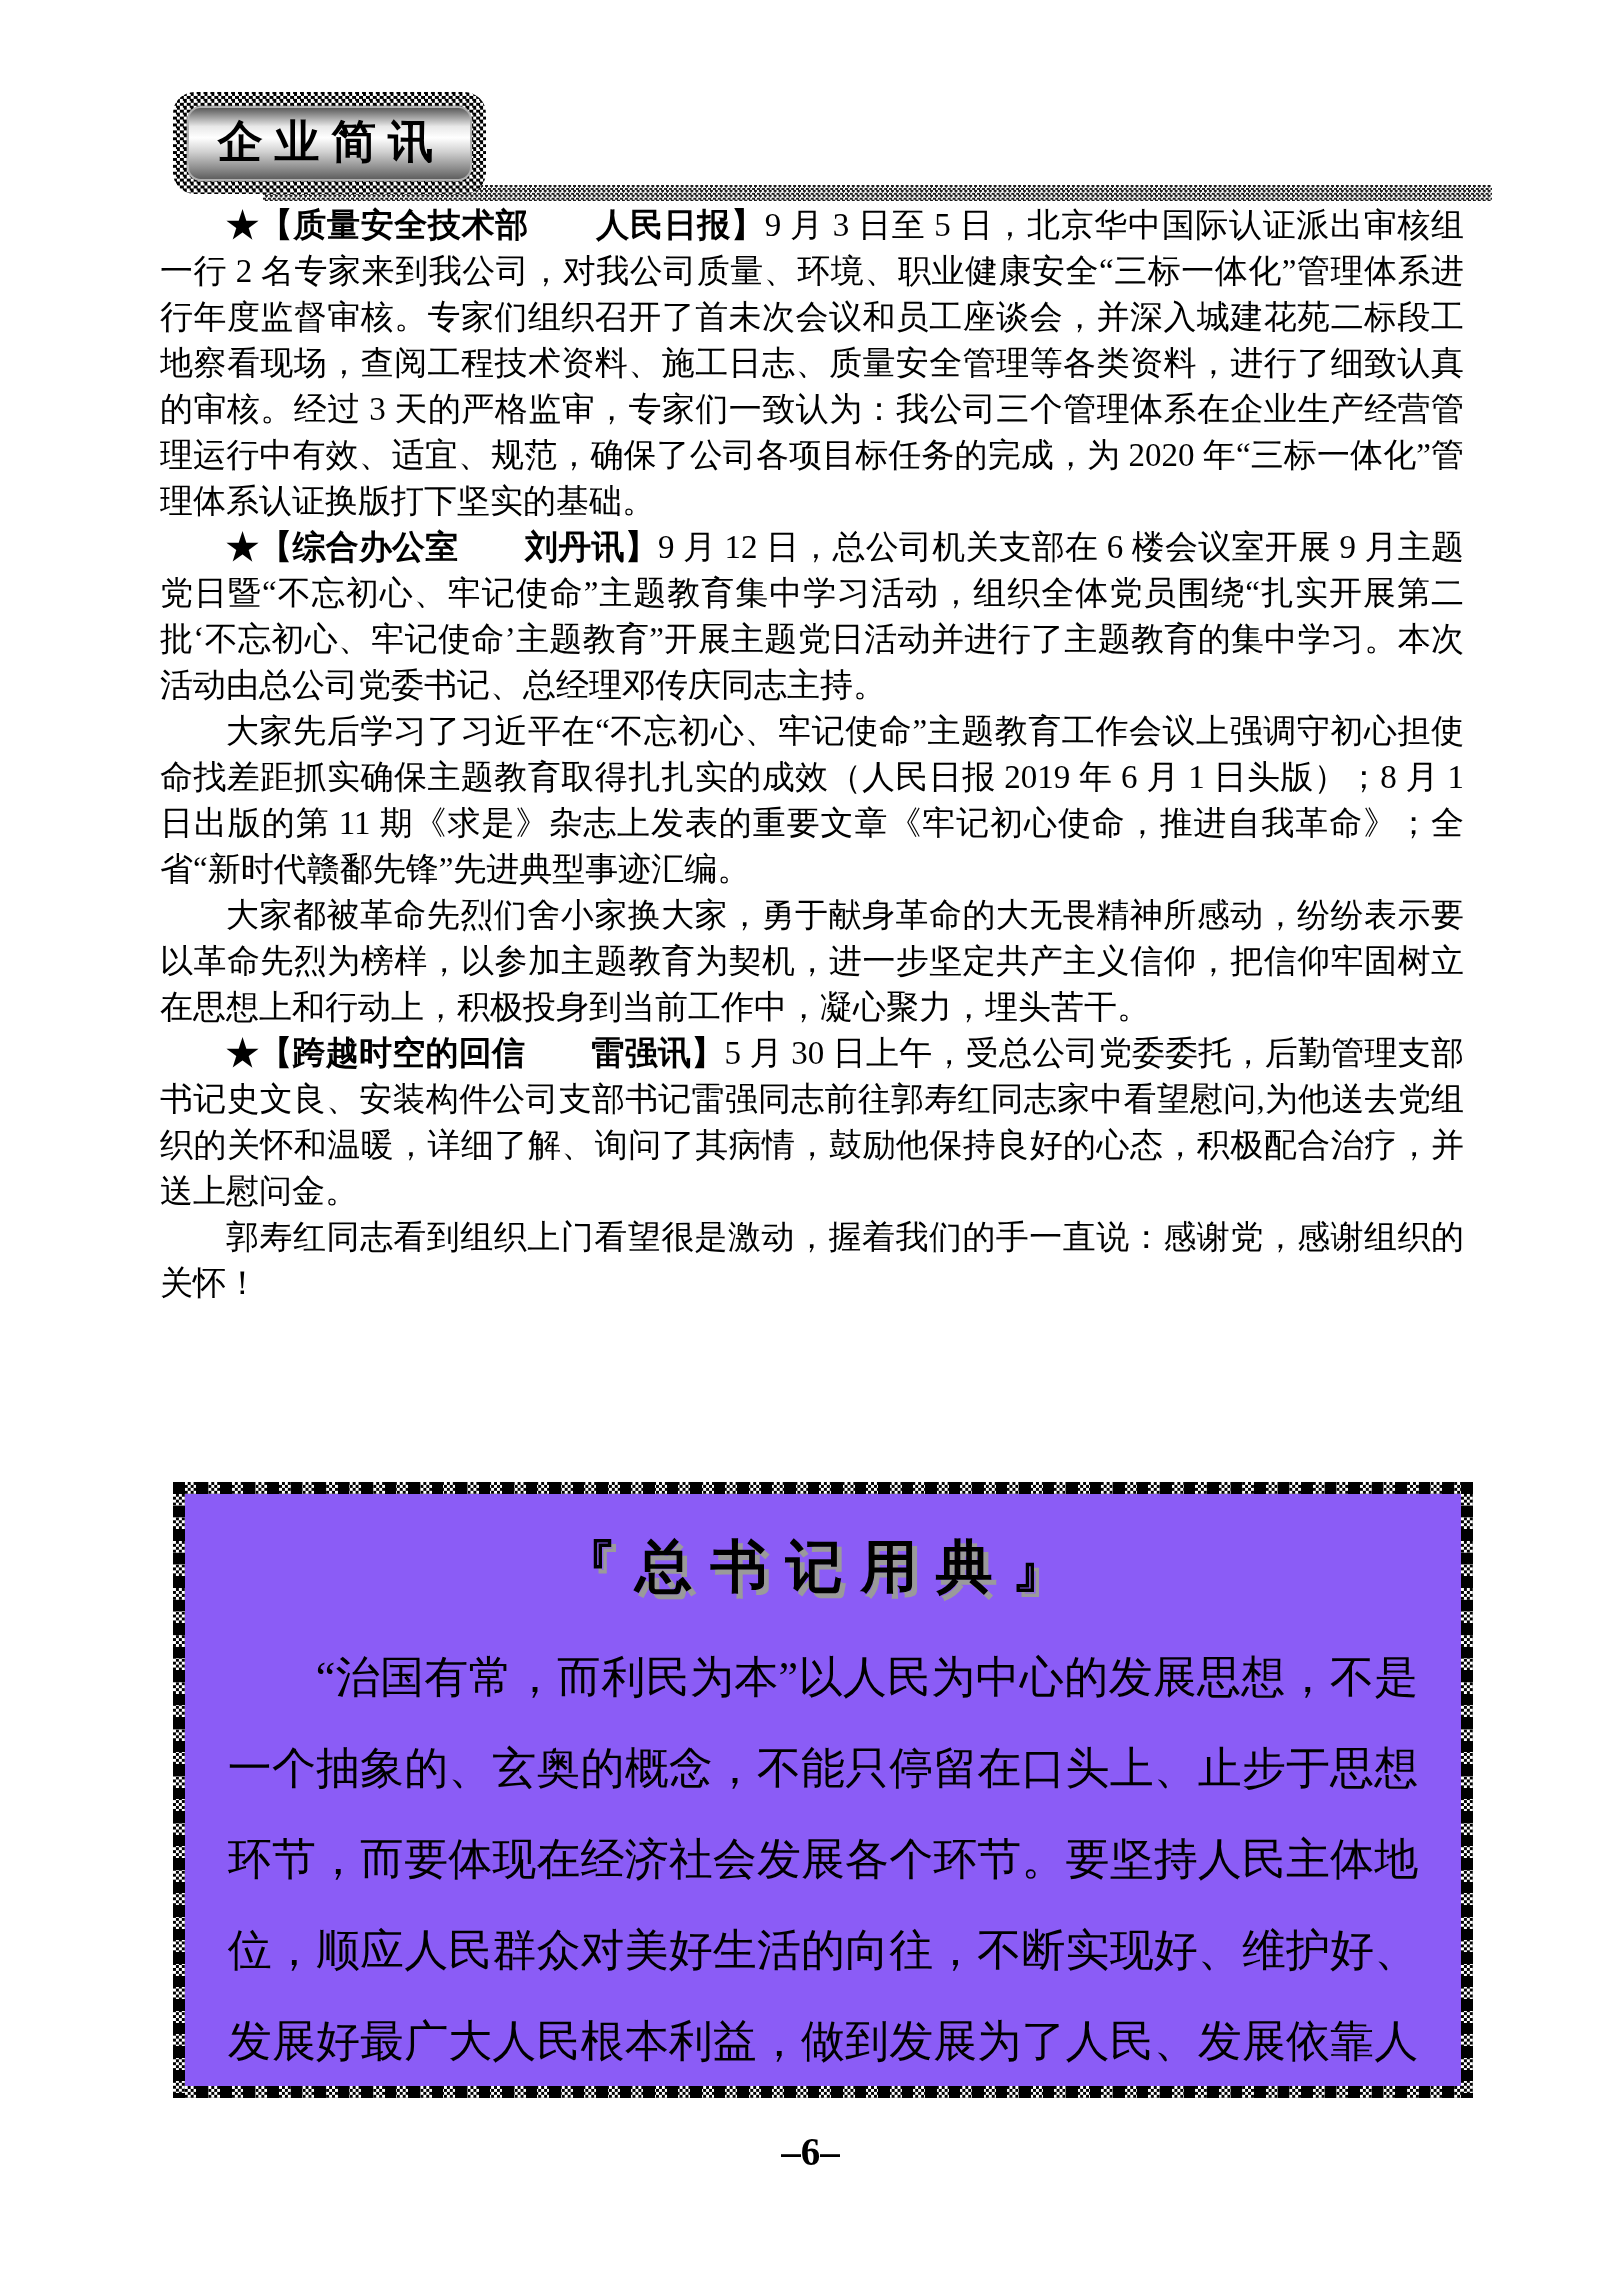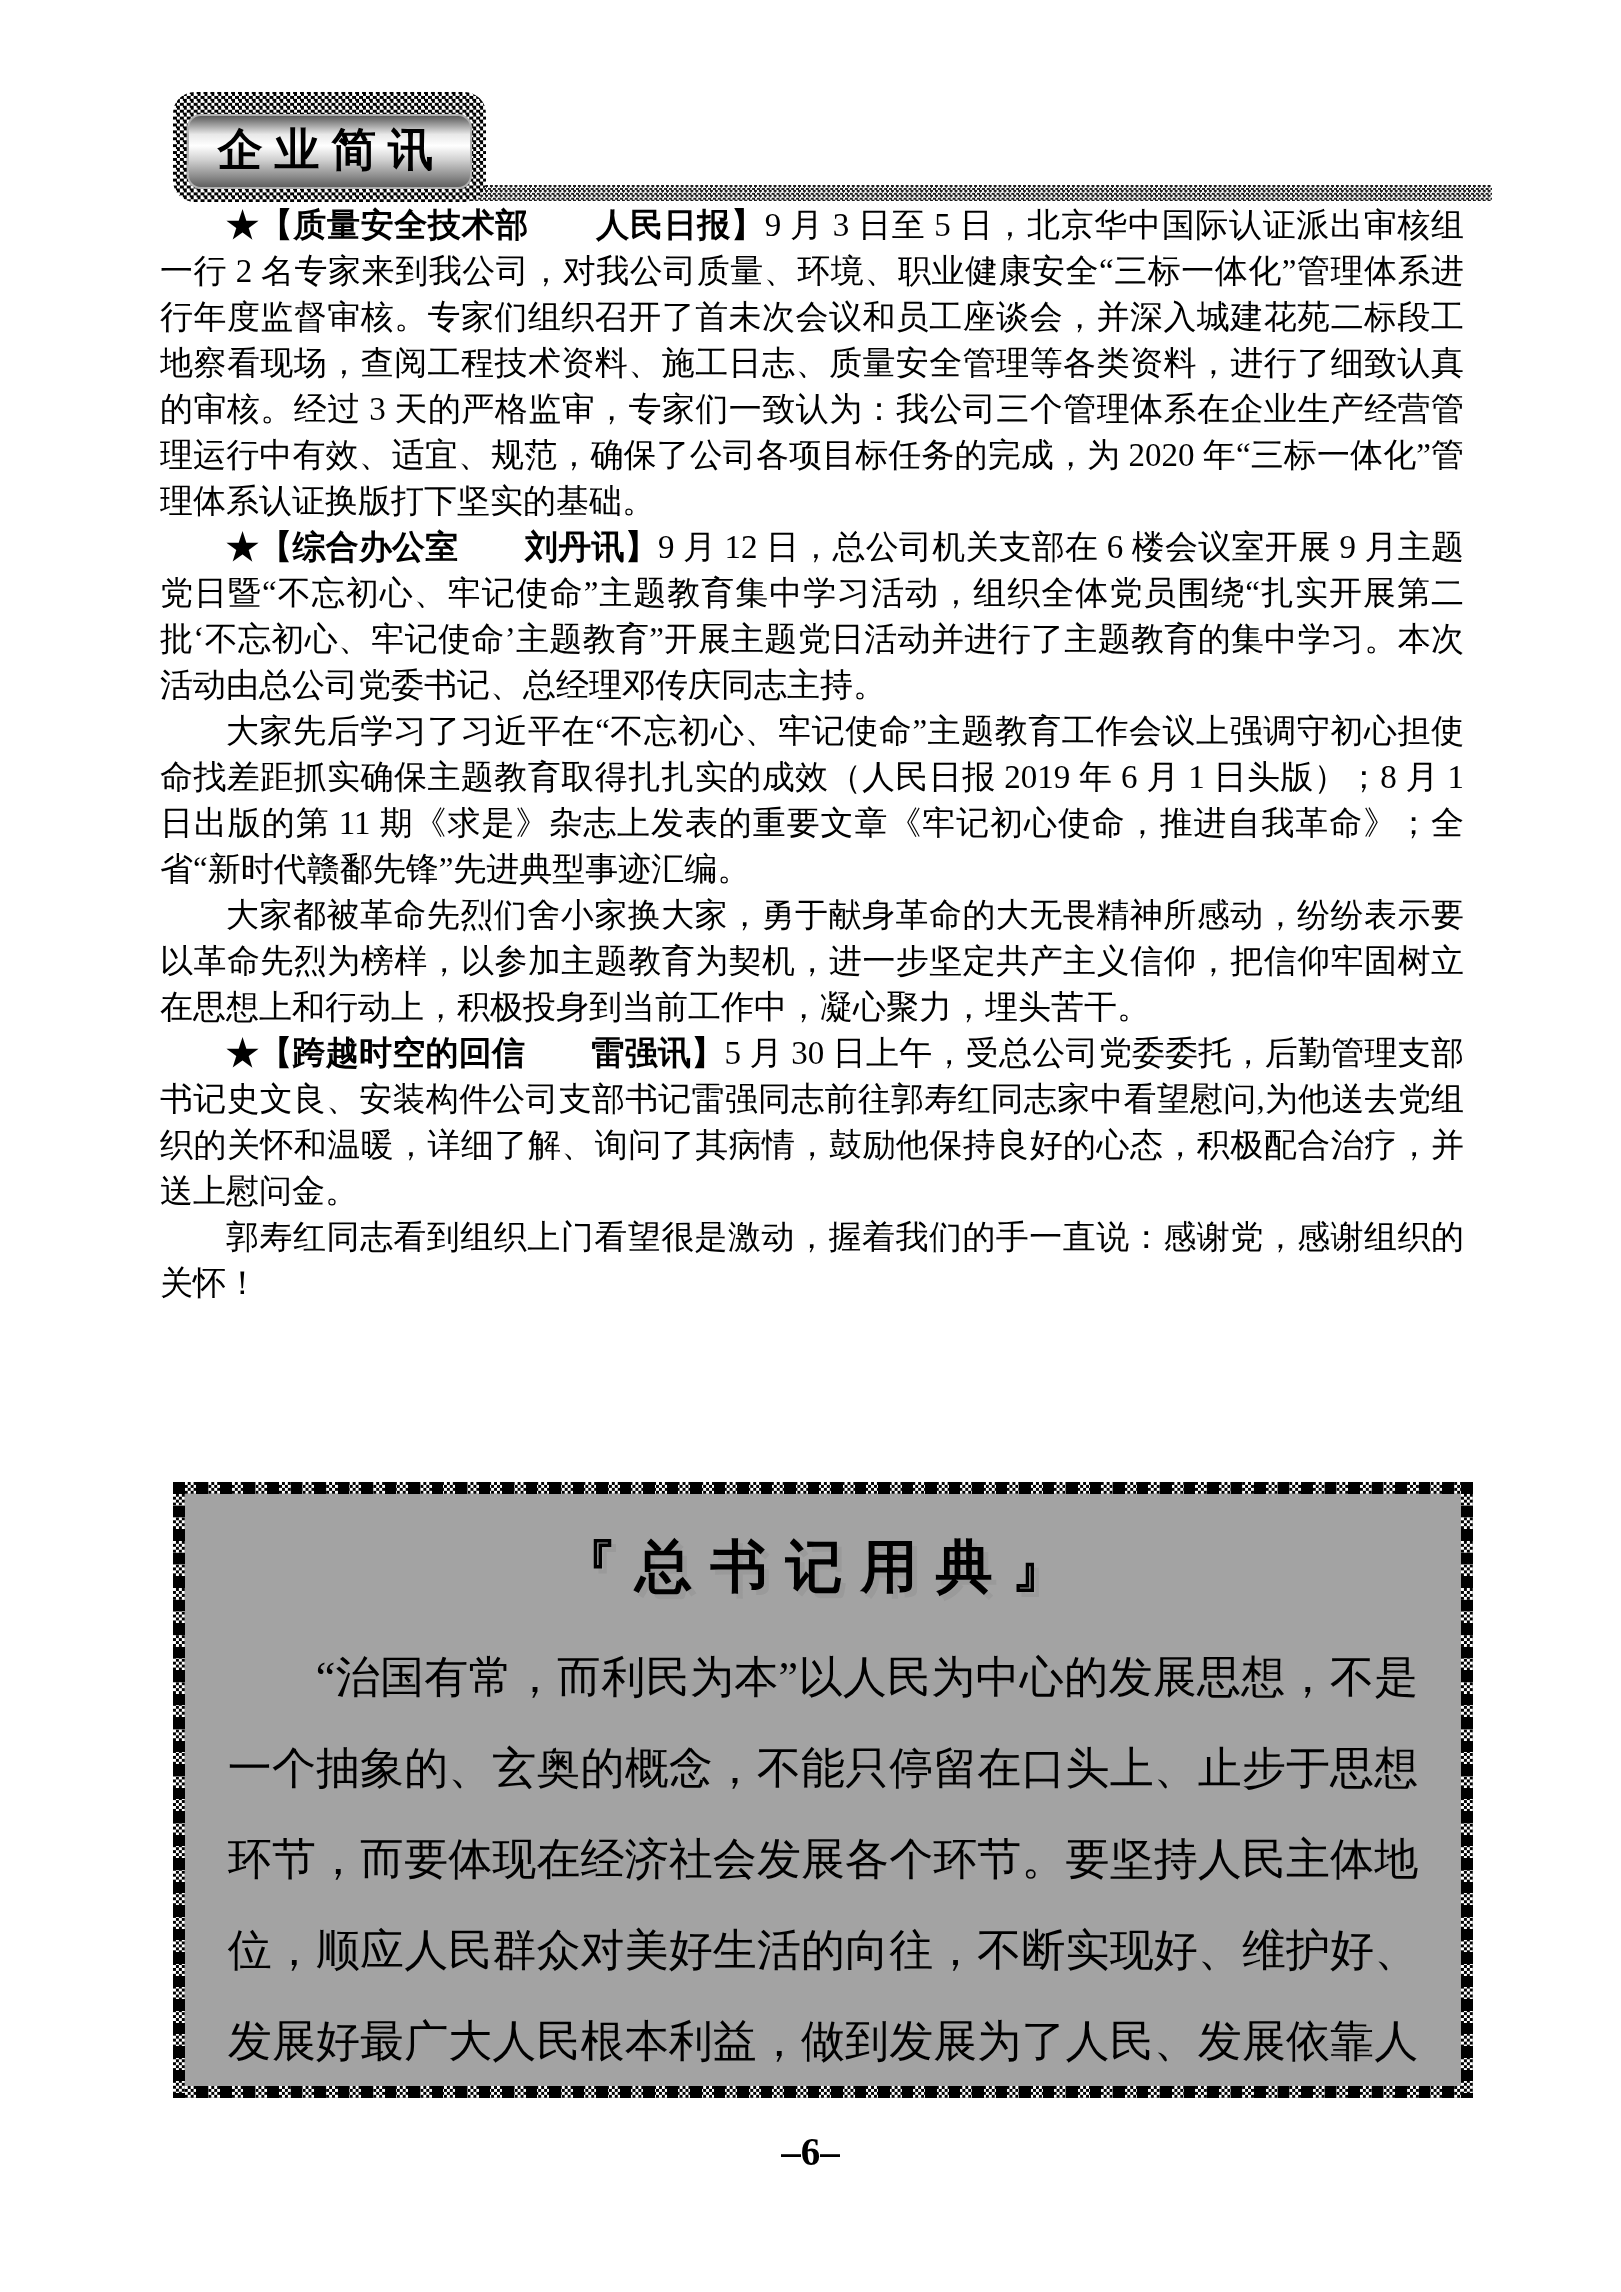--- a/index.html
+++ b/index.html
@@ -21,21 +21,20 @@
   .badge-outer{
     position:absolute;left:173px;top:92px;
     padding:13.7px;border-radius:21.6px;
     background:repeating-conic-gradient(#000 0% 25%, #fff 0% 50%) 0 0/6.9px 6.9px;
   }
   .badge-inner{
     border-radius:13.7px;
     border:2.9px solid #b0b0b0;
     background:linear-gradient(180deg,#5a5a5a 0%,#e8e8e8 26%,#ffffff 42%,#d0d0d0 62%,#8a8a8a 86%,#5f5f5f 100%);
     padding:9.8px 25.5px 11.8px 29px;
-    margin-top:8px;
   }
   .badge-text{
     font-family:"Liberation Sans", sans-serif;
     font-weight:bold;font-size:45px;letter-spacing:11.8px;line-height:1.1;
     color:#000;white-space:nowrap;
   }
 
   
   .main-text{
     position:absolute;left:160px;top:202px;width:1304px;
@@ -44,21 +43,21 @@
   }
   .main-text p{margin:0;text-indent:2em;}
   .a-head{
     font-family:"Liberation Sans", sans-serif;
     font-weight:bold;
   }
 
   
   .quote-box{
     position:absolute;left:173px;top:1482px;width:1300px;height:616px;
-    background:#a3a3a3;box-sizing:border-box;
+    background:#8b5cf6;box-sizing:border-box;
   }
   .qb-edge{position:absolute;}
   .qb-top,.qb-bottom{
     left:0;right:0;height:11.8px;
     background:
       repeating-linear-gradient(90deg,#000 0 11.8px,rgba(0,0,0,0) 11.8px 23.5px),
       repeating-conic-gradient(#000 0% 25%, #fff 0% 50%) 0 0/5.9px 5.9px;
   }
   .qb-top{top:0;}
   .qb-bottom{bottom:0;}

